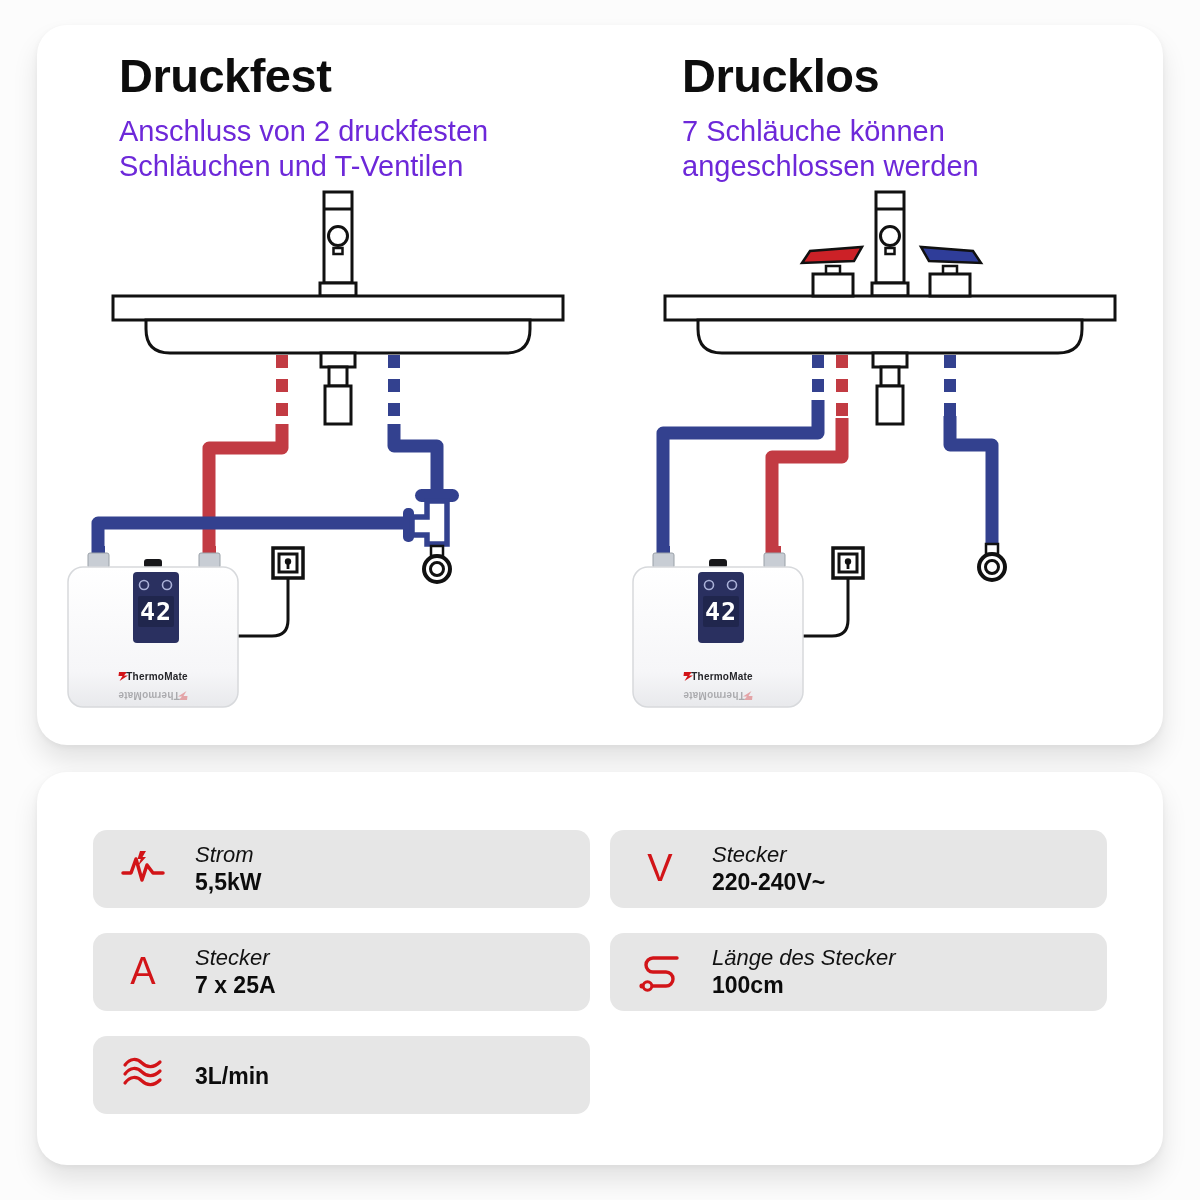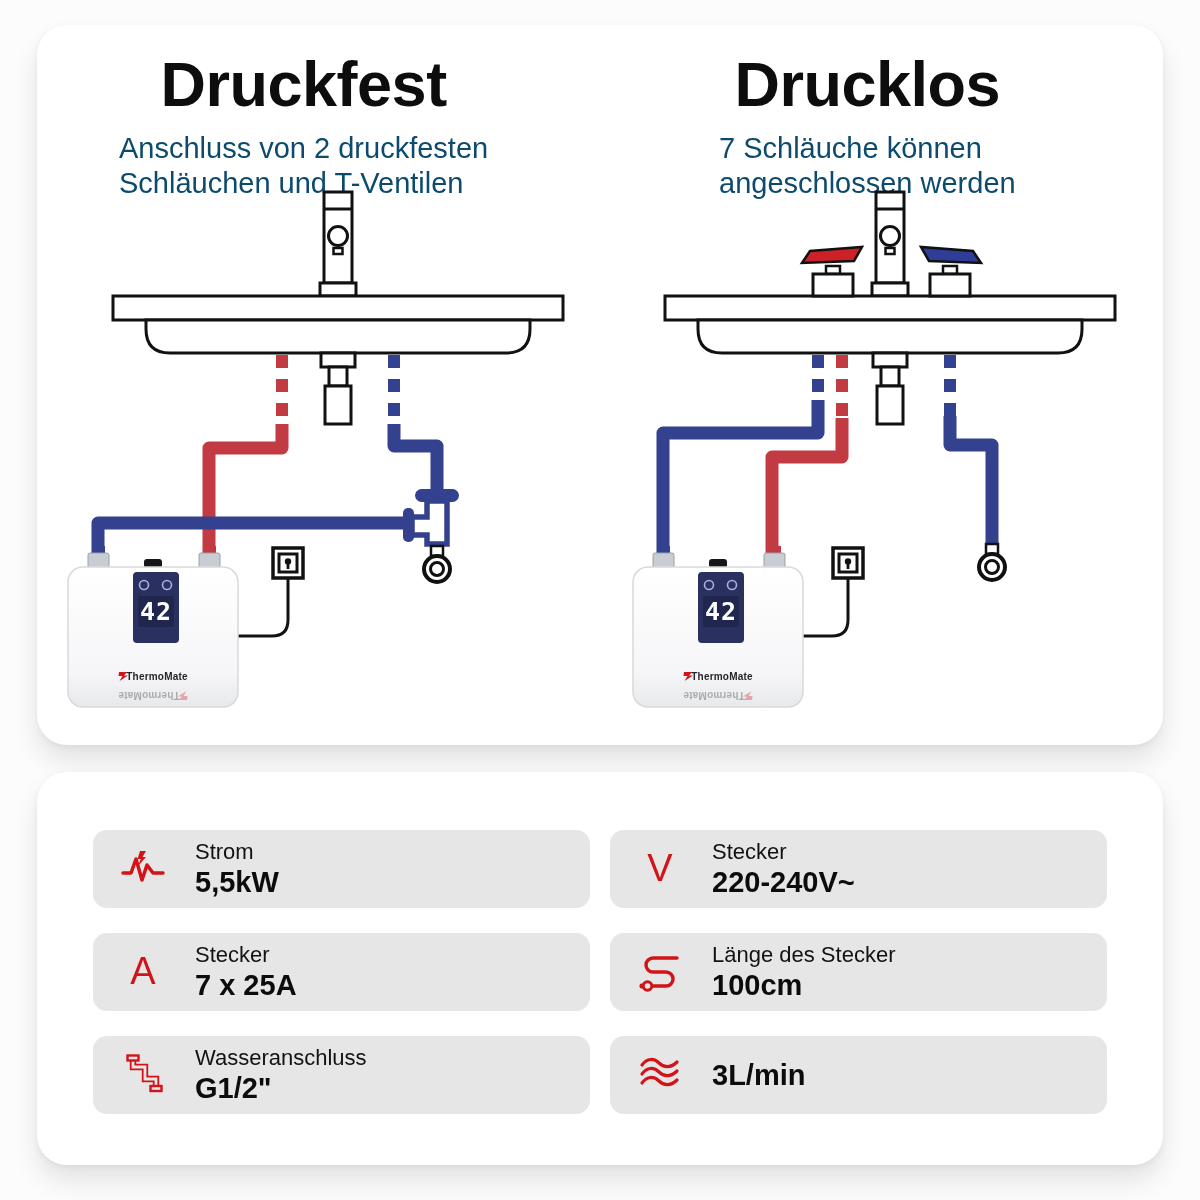--- a/index.html
+++ b/index.html
@@ -3,37 +3,37 @@
 <meta charset="utf-8">
 <style>
   html,body{margin:0;padding:0;background:#fcfcfc;font-family:"Liberation Sans",sans-serif;}
   .canvas{position:relative;width:1200px;height:1200px;background:#fcfcfc;overflow:hidden;}
   .card{position:absolute;left:37px;width:1126px;background:#ffffff;border-radius:30px;
         box-shadow:0 16px 26px rgba(0,0,0,.10),0 2px 6px rgba(0,0,0,.05);}
   .top-card{top:25px;height:720px;}
   .bottom-card{top:772px;height:393px;}
   .col-text{position:absolute;top:26px;}
   .col-text.left{left:82px;}
-  .col-text.right{left:645px;margin-left:37px;}
-  .sec-title{margin:0;font-size:63px;font-weight:bold;color:#0d0d0d;letter-spacing:-.5px;line-height:1.05;text-align:center;}
-  .sec-sub{margin:14px 0 0 0;font-size:29px;color:#0c4a6e;line-height:1.2;}
+  .col-text.right{left:645px;}
+  .sec-title{margin:0;font-size:47px;font-weight:bold;color:#0d0d0d;letter-spacing:-.5px;line-height:1.05;}
+  .sec-sub{margin:14px 0 0 0;font-size:29px;color:#6d28d9;line-height:1.2;}
   .sec-sub span{display:block;}
   .diagram{position:absolute;top:165px;width:540px;height:552px;}
   .diagram.left{left:23px;}
   .diagram.right{left:583px;}
   .seg-digits{font-family:"DejaVu Sans Mono",monospace;font-size:25px;font-weight:bold;fill:#ffffff;letter-spacing:1px;text-anchor:middle;}
   .brand-text{font-size:10px;font-weight:bold;fill:#26262a;text-anchor:middle;letter-spacing:.2px;}
   .spec-grid{position:absolute;left:56px;top:58px;display:grid;
              grid-template-columns:497px 497px;grid-template-rows:78px 78px 78px;
              column-gap:20px;row-gap:25px;}
   .spec-row{display:flex;align-items:center;background:#e6e6e6;border-radius:14px;padding-left:20px;}
   .spec-icon{width:60px;height:48px;display:flex;align-items:center;justify-content:center;flex:0 0 60px;}
   .spec-text{margin-left:22px;}
-  .spec-label{font-size:22px;color:#121212;line-height:1.15;}
-  .spec-value{font-size:29px;font-weight:bold;color:#0c0c0c;line-height:1.15;margin-top:2px;}
+  .spec-label{font-size:22px;color:#121212;line-height:1.15;font-style:italic;}
+  .spec-value{font-size:23px;font-weight:bold;color:#0c0c0c;line-height:1.15;margin-top:2px;}
   .icon-letter{font-size:38px;fill:#d21418;font-family:"Liberation Sans",sans-serif;text-anchor:middle;}
 </style>
 </head>
 <body>
 
 <div class="canvas">
 
   <section class="card top-card">
 
     <div class="col-text left">
@@ -202,34 +202,20 @@
             <circle cx="9.5" cy="36" r="4.3" fill="none" stroke="#d21418" stroke-width="3"></circle>
             <rect x="1.5" y="33.6" width="4.5" height="4.8" rx="2" fill="#d21418"></rect>
           </svg>
         </div>
         <div class="spec-text">
           <div class="spec-label">Länge des Stecker</div>
           <div class="spec-value">100cm</div>
         </div>
       </div>
 
-      <div class="spec-row">
-        <div class="spec-icon">
-          <svg width="44" height="44" viewBox="0 0 44 44">
-            <path d="M 12 6 V 14 H 24 V 26 H 35 V 34" fill="none" stroke="#d21418" stroke-width="6.4"></path>
-            <path d="M 12 6 V 14 H 24 V 26 H 35 V 34" fill="none" stroke="#e6e6e6" stroke-width="2.8"></path>
-            <rect x="6.5" y="2.5" width="11" height="5" fill="#e6e6e6" stroke="#d21418" stroke-width="2.4"></rect>
-            <rect x="29.5" y="33" width="11" height="5" fill="#e6e6e6" stroke="#d21418" stroke-width="2.4"></rect>
-          </svg>
-        </div>
-        <div class="spec-text">
-          <div class="spec-label">Wasseranschluss</div>
-          <div class="spec-value">G1/2"</div>
-        </div>
-      </div>
 
       <div class="spec-row">
         <div class="spec-icon">
           <svg width="44" height="44" viewBox="0 0 44 44">
             <path d="M 4 12 C 9 5, 16 5, 21 10 C 26 15, 33 15, 39 9" fill="none" stroke="#d21418" stroke-width="3.2" stroke-linecap="round"></path>
             <path d="M 4 21 C 9 14, 16 14, 21 19 C 26 24, 33 24, 39 18" fill="none" stroke="#d21418" stroke-width="3.2" stroke-linecap="round"></path>
             <path d="M 4 30 C 9 23, 16 23, 21 28 C 26 33, 33 33, 39 27" fill="none" stroke="#d21418" stroke-width="3.2" stroke-linecap="round"></path>
           </svg>
         </div>
         <div class="spec-text">

